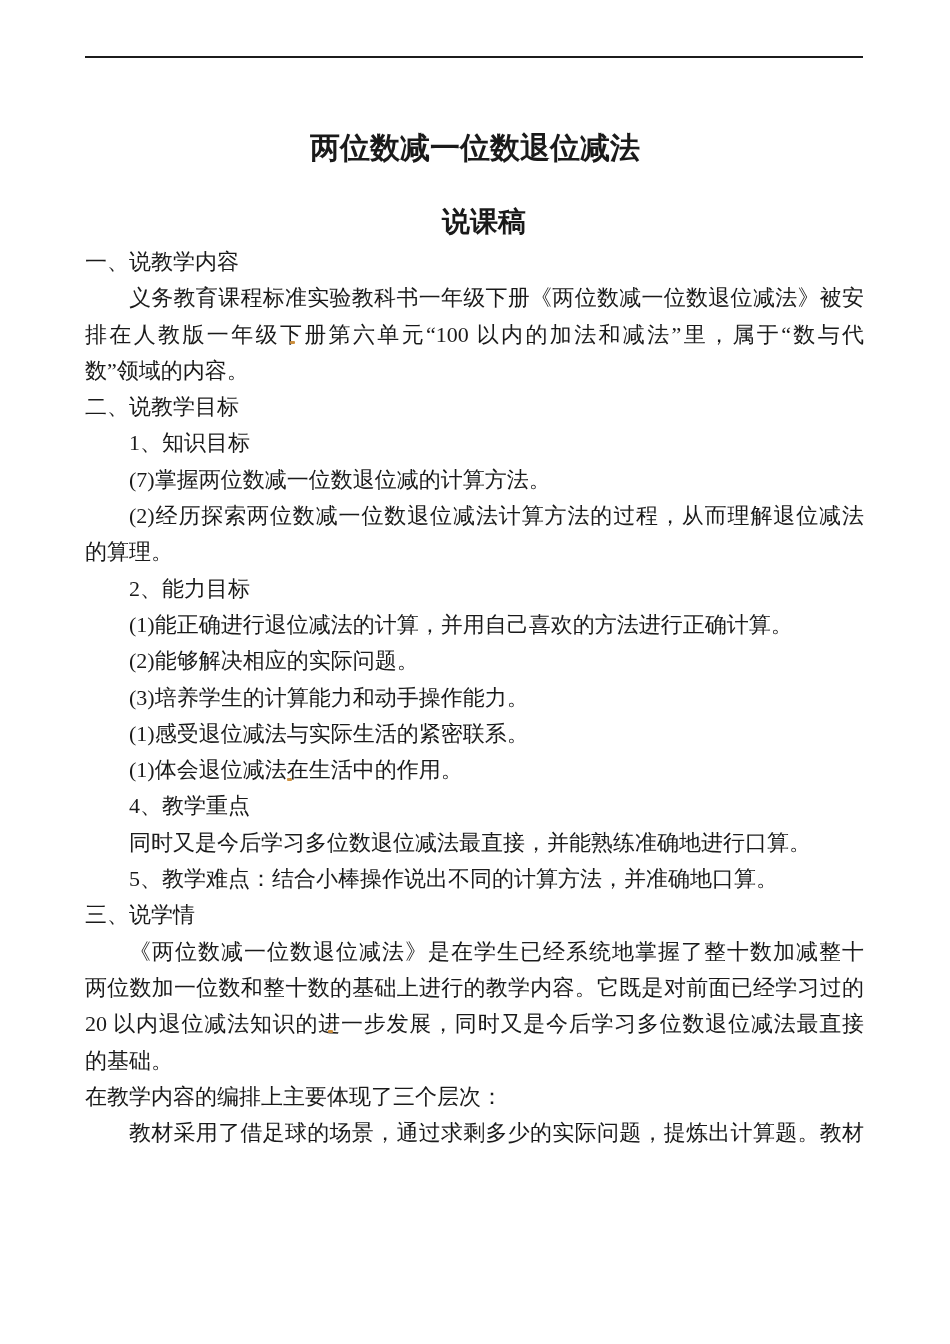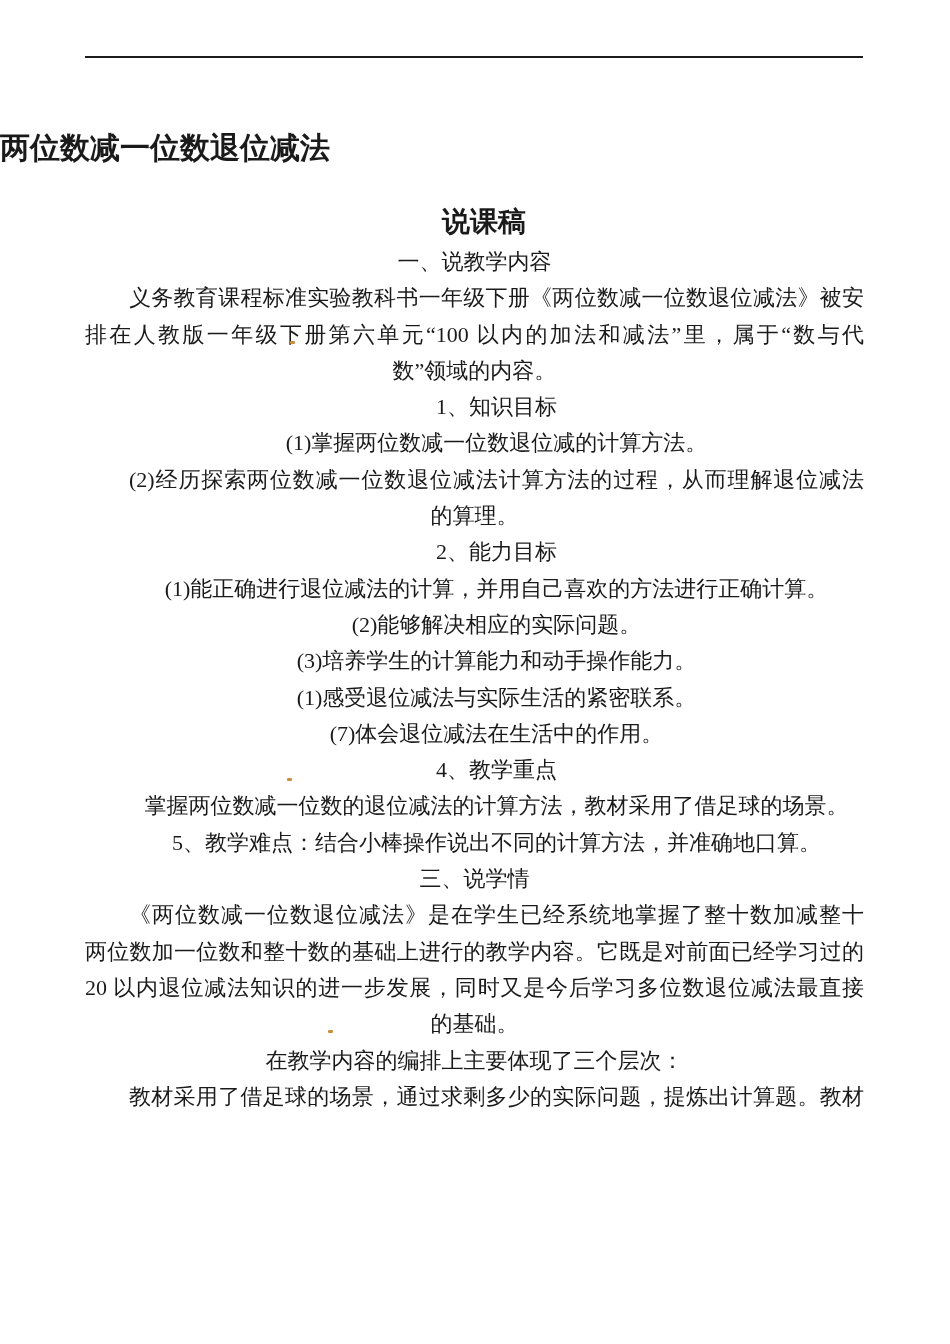--- a/index.html
+++ b/index.html
@@ -18,21 +18,21 @@
   .header-rule {
     position: absolute;
     left: 85px; top: 56px;
     width: 778px; height: 2px;
     background: #1c1c1c;
   }
   .doc-title {
     position: absolute;
     left: 0; top: 129px;
     width: 950px; margin: 0;
-    text-align: left;
+    text-align: center;
     font-size: 30px;
     font-weight: bold;
     line-height: 38px;
     letter-spacing: 0px;
   }
   .doc-subtitle {
     position: absolute;
     left: 0; top: 195px;
     width: 950px; margin: 9px;
     text-align: center;
@@ -43,21 +43,21 @@
   .doc-body {
     position: absolute;
     left: 85px; top: 244px;
     width: 779px;
     font-size: 22px;
   }
   .line {
     height: 36.3px;
     line-height: 36.3px;
     overflow: hidden;
-    text-align: center;
+    text-align: left;
     white-space: normal;
   }
   .line.ind { padding-left: 44px; }
   .line.fill {
     text-align: justify;
     text-align-last: justify;
   }
   .spell-mark {
     position: absolute;
     width: 5px; height: 3px;
@@ -73,32 +73,33 @@
 
   <h1 class="doc-title">两位数减一位数退位减法</h1>
 
   <h2 class="doc-subtitle">说课稿</h2>
 
   <div class="doc-body" id="doc-body">
       <div class="line">一、说教学内容</div>
       <div class="line ind fill">义务教育课程标准实验教科书一年级下册《两位数减一位数退位减法》被安</div>
       <div class="line fill">排在人教版一年级下册第六单元“100 以内的加法和减法”里，属于“数与代</div>
       <div class="line">数”领域的内容。</div>
+      <div class="line">二、说教学目标</div>
       <div class="line ind">1、知识目标</div>
-      <div class="line ind">(1)掌握两位数减一位数退位减的计算方法。</div>
+      <div class="line ind">(7)掌握两位数减一位数退位减的计算方法。</div>
       <div class="line ind fill">(2)经历探索两位数减一位数退位减法计算方法的过程，从而理解退位减法</div>
       <div class="line">的算理。</div>
       <div class="line ind">2、能力目标</div>
       <div class="line ind">(1)能正确进行退位减法的计算，并用自己喜欢的方法进行正确计算。</div>
       <div class="line ind">(2)能够解决相应的实际问题。</div>
       <div class="line ind">(3)培养学生的计算能力和动手操作能力。</div>
       <div class="line ind">(1)感受退位减法与实际生活的紧密联系。</div>
-      <div class="line ind">(7)体会退位减法在生活中的作用。</div>
+      <div class="line ind">(1)体会退位减法在生活中的作用。</div>
       <div class="line ind">4、教学重点</div>
-      <div class="line ind">掌握两位数减一位数的退位减法的计算方法，教材采用了借足球的场景。</div>
+      <div class="line ind">同时又是今后学习多位数退位减法最直接，并能熟练准确地进行口算。</div>
       <div class="line ind">5、教学难点：结合小棒操作说出不同的计算方法，并准确地口算。</div>
       <div class="line">三、说学情</div>
       <div class="line ind fill">《两位数减一位数退位减法》是在学生已经系统地掌握了整十数加减整十数、</div>
       <div class="line fill">两位数加一位数和整十数的基础上进行的教学内容。它既是对前面已经学习过的</div>
       <div class="line fill">20 以内退位减法知识的进一步发展，同时又是今后学习多位数退位减法最直接</div>
       <div class="line">的基础。</div>
       <div class="line">在教学内容的编排上主要体现了三个层次：</div>
       <div class="line ind fill">教材采用了借足球的场景，通过求剩多少的实际问题，提炼出计算题。教材</div>
     </div>
 

